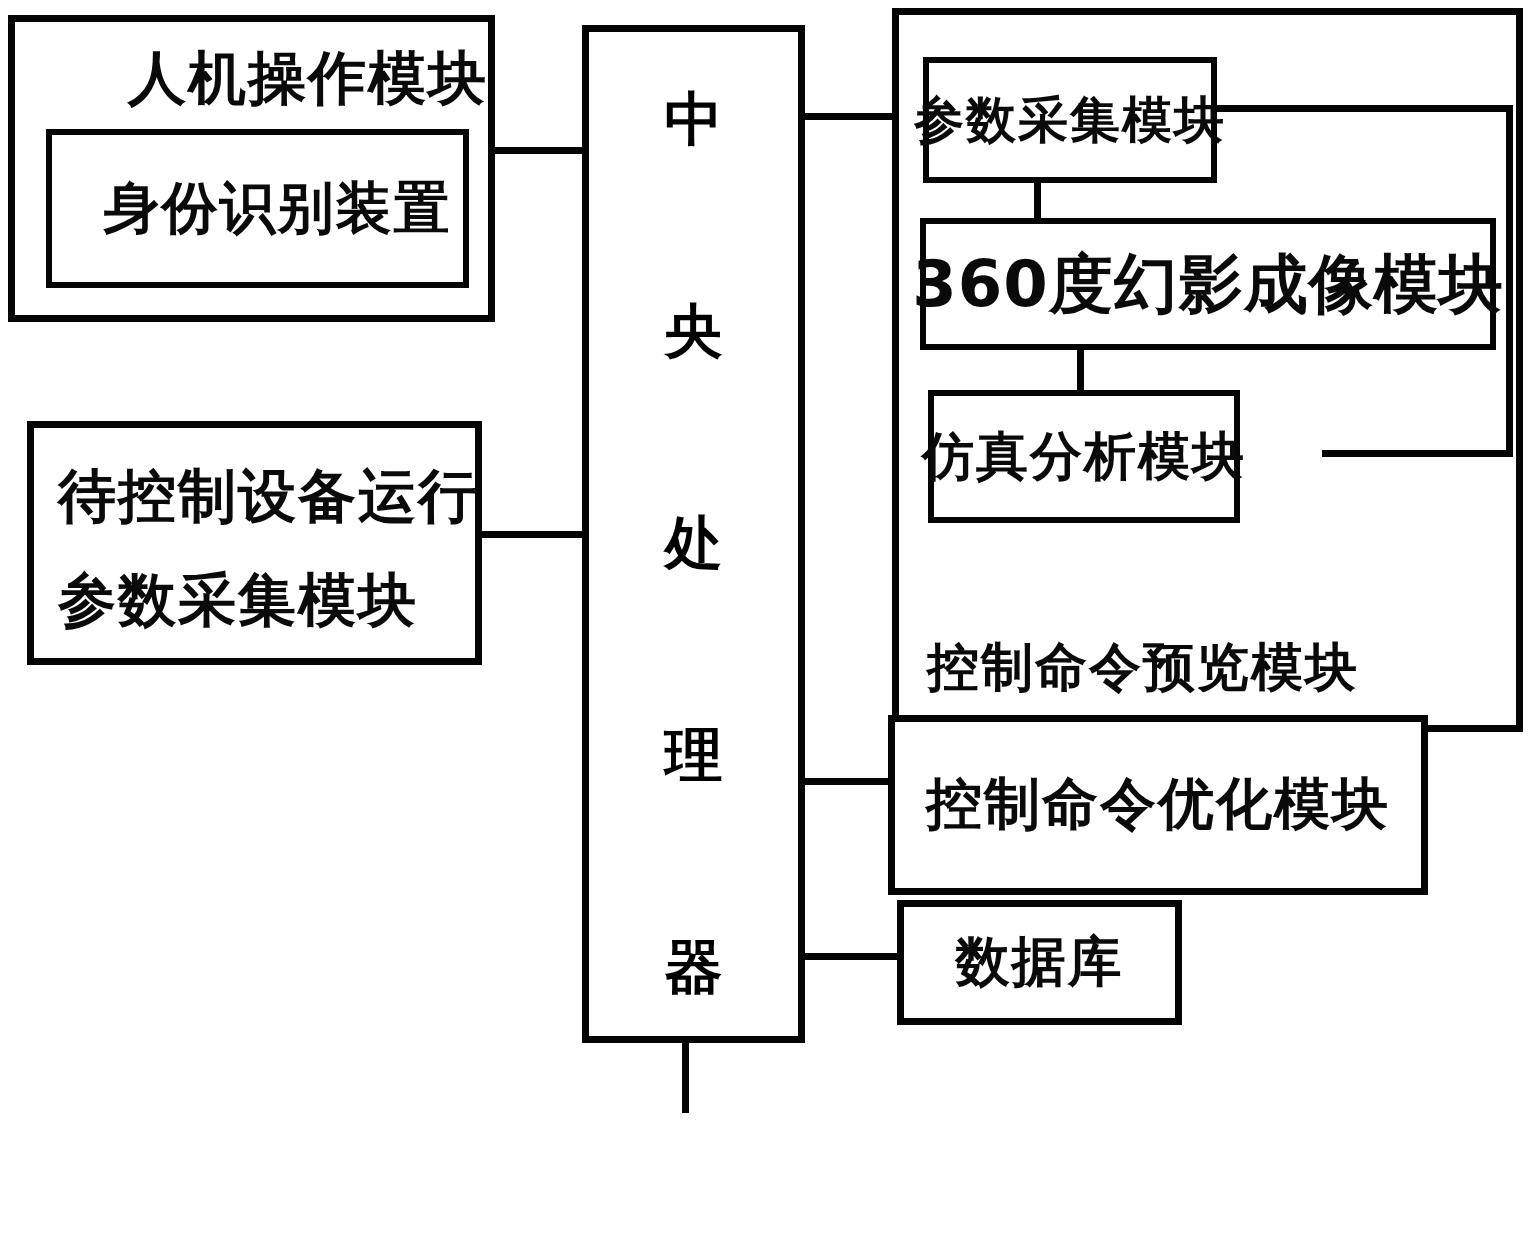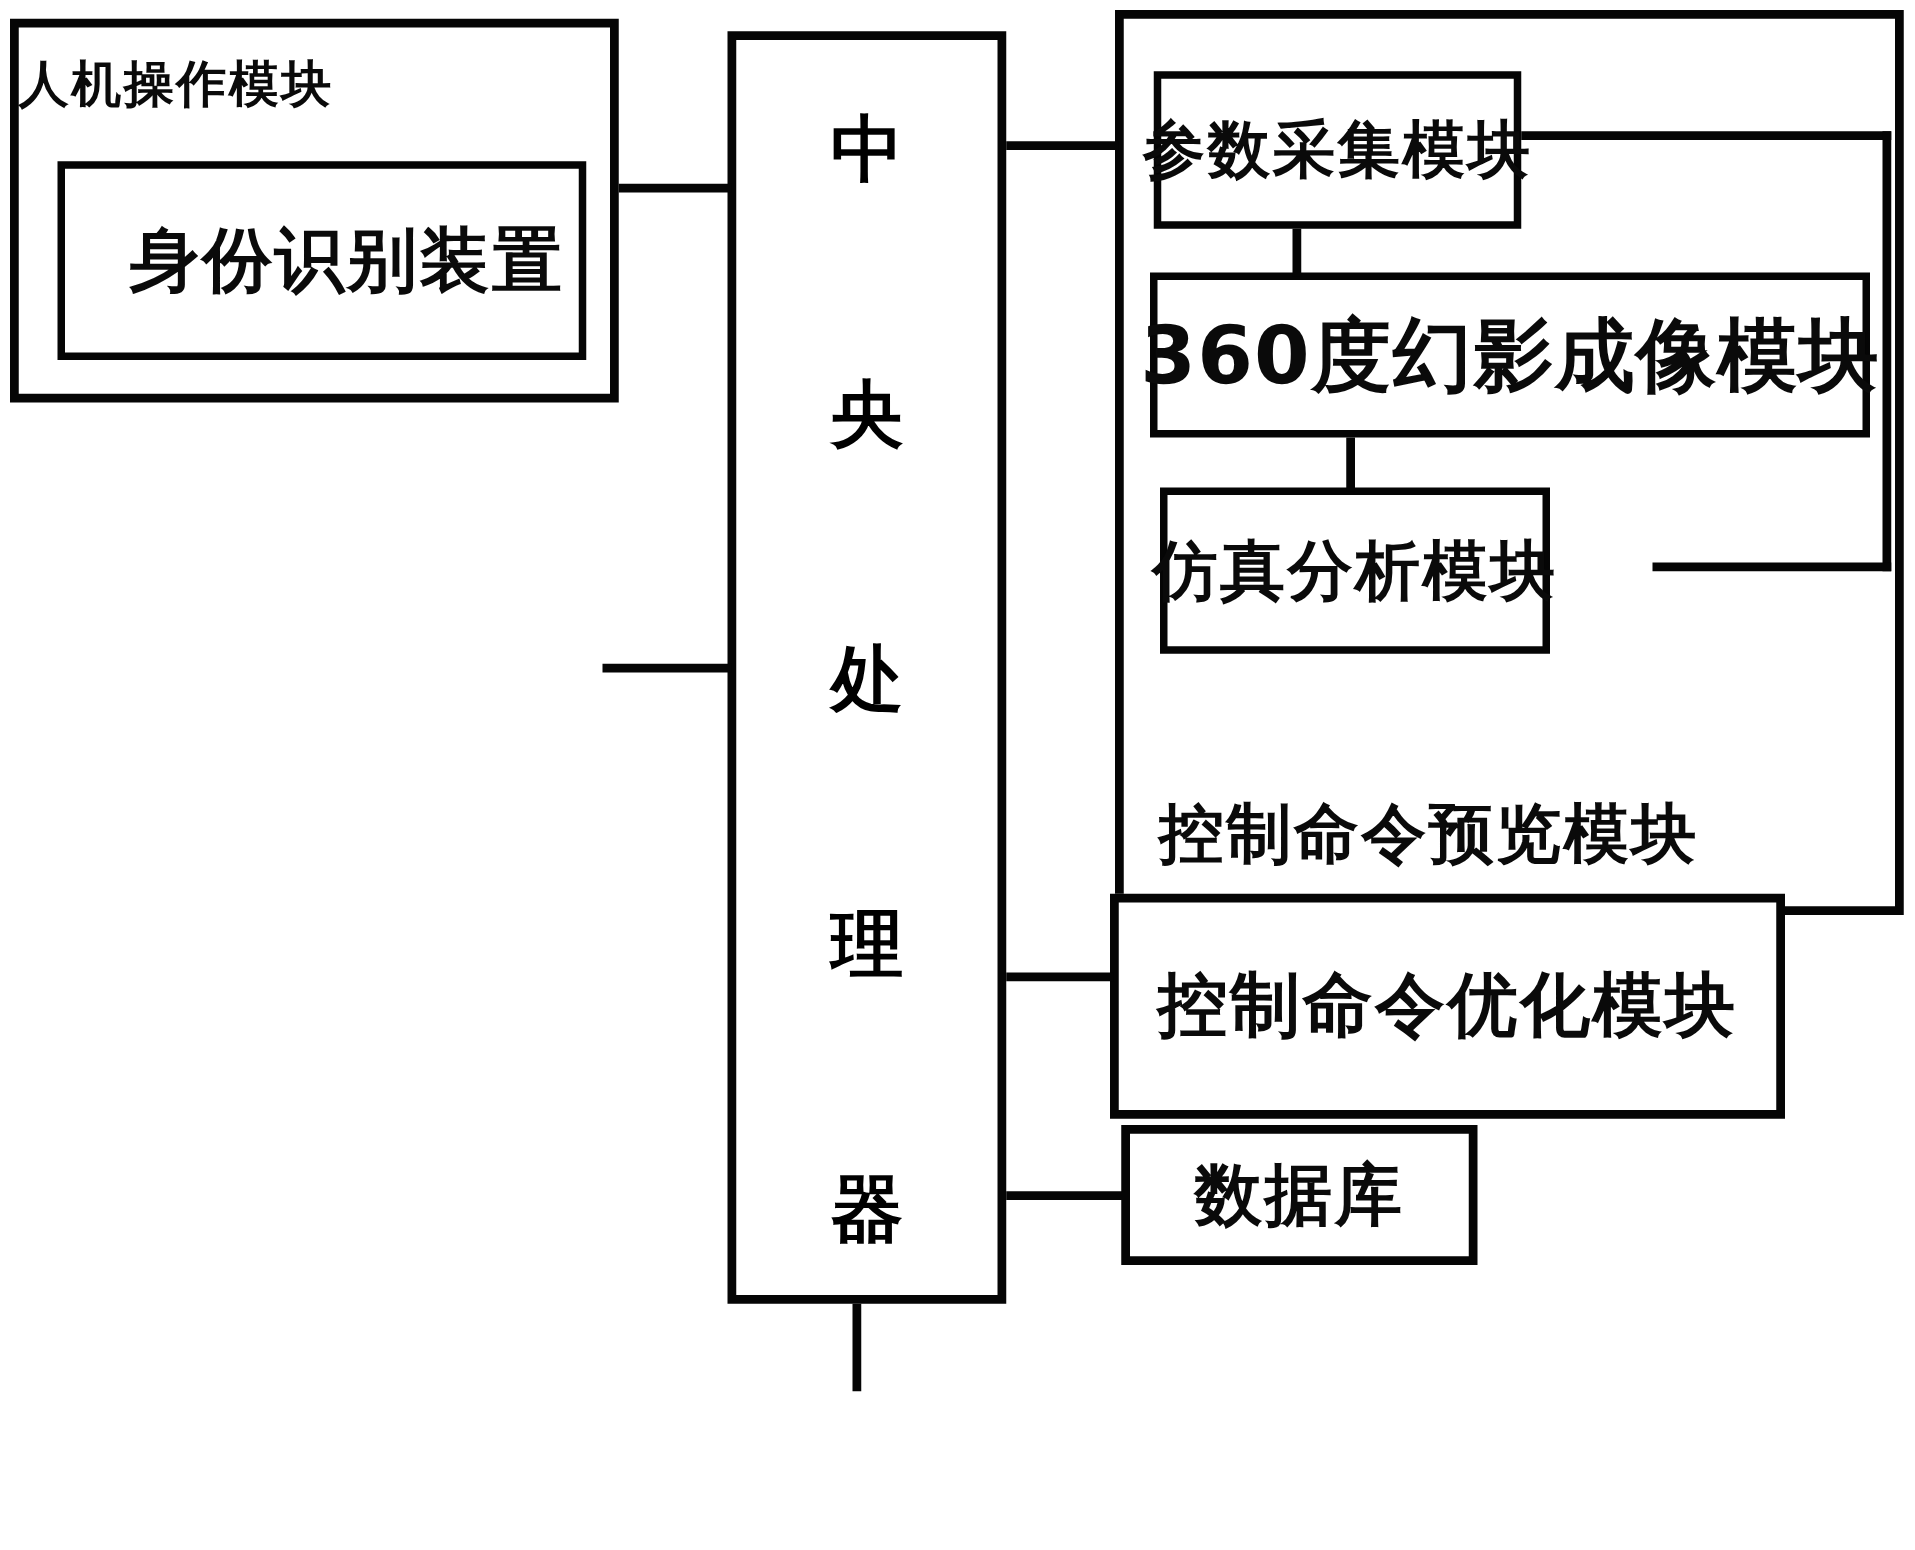--- a/index.html
+++ b/index.html
@@ -33,21 +33,21 @@
     letter-spacing: 2px;
     white-space: nowrap;
   }
   .center-flex {
     display: flex;
     align-items: center;
     justify-content: center;
   }
   
   #hmi-box      { left: 8px;   top: 15px;   width: 487px; height: 307px; }
-  #hmi-title    { position: absolute; left: 0; top: 18px; width: 100%; text-align: left; font-size: 40px; }
+  #hmi-title    { position: absolute; left: 0; top: 18px; width: 100%; text-align: right; font-size: 58px; }
   #identity-box { left: 45px;  top: 128px;  width: 423px; height: 159px; }
   #identity-box .label { font-size: 56px; }
 
   
   #param-box { left: 27px; top: 421px; width: 455px; height: 244px; }
   #param-line1 { position: absolute; left: 24px; top: 30px;  font-size: 58px; }
   #param-line2 { position: absolute; left: 24px; top: 134px; font-size: 58px; }
 
   
   #cpu-box {
@@ -64,21 +64,21 @@
   #vsensor-box   { left: 923px; top: 57px;  width: 294px; height: 126px; }
   #vsensor-box .label { font-size: 50px; }
   #imaging-box   { left: 920px; top: 218px; width: 576px; height: 132px; }
   #imaging-box .label { font-size: 64px; letter-spacing: 1px; }
   #simulation-box { left: 928px; top: 390px; width: 312px; height: 133px; }
   #simulation-box .label { font-size: 52px; }
 
   
   #optimize-box { left: 888px; top: 715px;  width: 540px; height: 180px; }
   #optimize-box .label { font-size: 56px; }
-  #database-box { left: 897px; top: 900px;  width: 285px; height: 112px; align-items: center; }
+  #database-box { left: 897px; top: 900px;  width: 285px; height: 125px; align-items: center; }
   #database-box .label { font-size: 54px; }
 
   
   #display-box { left: 558px; top: 1110px; width: 277px; height: 122px; }
   #display-box .label { font-size: 54px; }
 
   
   #conn-hmi-cpu        { left: 495px;  top: 147px;  width: 90px;  height: 7px; }
   #conn-param-cpu      { left: 482px;  top: 531px;  width: 103px; height: 7px; }
   #conn-cpu-preview    { left: 805px;  top: 113px;  width: 90px;  height: 7px; }
@@ -96,20 +96,24 @@
 
 <div id="canvas">
 
   <div class="box thick" id="hmi-box">
     <div class="label" id="hmi-title">人机操作模块</div>
     <div class="box center-flex" id="identity-box" style="position:absolute; left:31px; top:107px;padding-left:40px;">
       <span class="label">身份识别装置</span>
     </div>
   </div>
 
+  <div class="box thick" id="param-box">
+    <div class="label" id="param-line1">待控制设备运行</div>
+    <div class="label" id="param-line2">参数采集模块</div>
+  </div>
 
   <div class="box thick" id="cpu-box">
     <span class="cpu-char">中</span>
     <span class="cpu-char">央</span>
     <span class="cpu-char">处</span>
     <span class="cpu-char">理</span>
     <span class="cpu-char">器</span>
   </div>
 
   <div class="box thick" id="preview-box">

